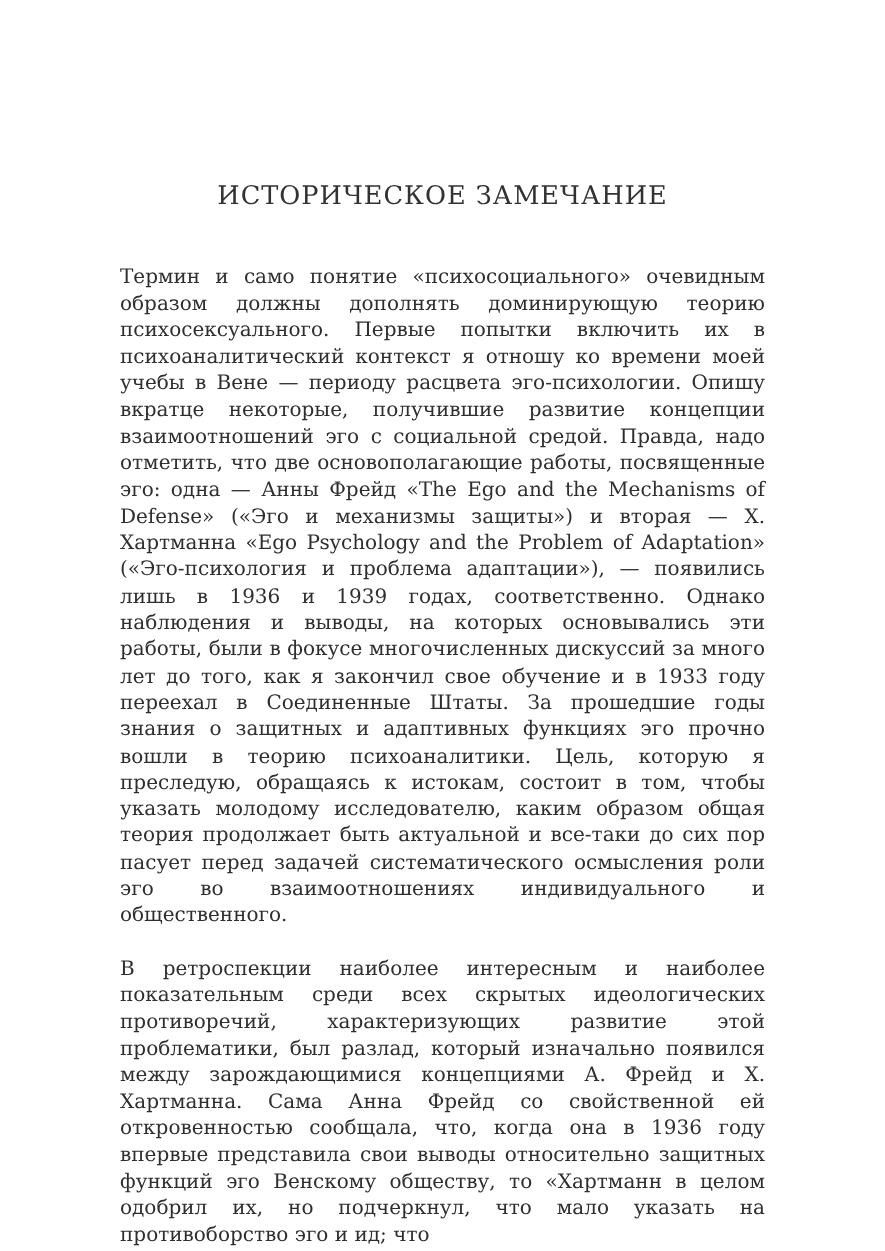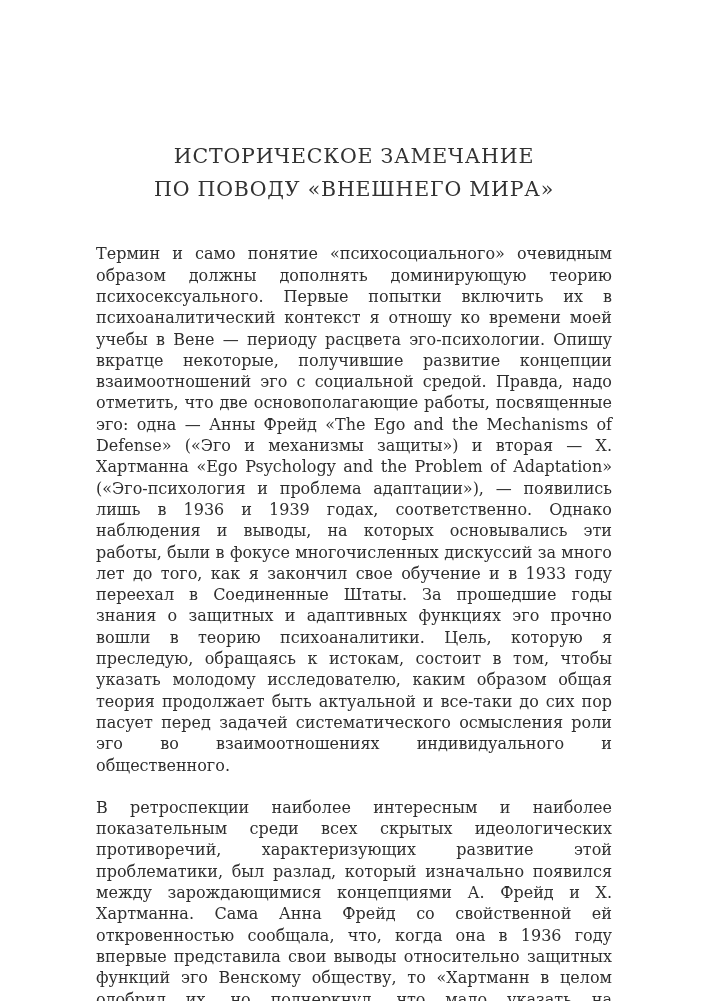--- a/index.html
+++ b/index.html
@@ -42,21 +42,20 @@
   .run-italic {
   }
 </style>
 </head>
 <body>
 
 <div class="page">
 
   <h1 class="chapter-title">
     <span>ИСТОРИЧЕСКОЕ ЗАМЕЧАНИЕ</span><br>
-    <span>ПО ПОВОДУ «ВНЕШНЕГО МИРА»</span>
   </h1>
 
   <div class="body-text">
 
     <p class="para"><span>Термин и само понятие «психосоциального» очевидным образом должны дополнять доминирующую теорию психосексуального. Первые попытки включить их в психоаналитический контекст я отношу ко времени моей учебы в Вене — периоду расцвета эго-психологии. Опишу вкратце некоторые, получившие развитие концепции взаимоотношений эго с социальной средой. Правда, надо отметить, что две основополагающие работы, посвященные эго: одна — Анны Фрейд «The Ego and the Mechanisms of Defense» («Эго и механизмы защиты») и вторая — Х. Хартманна «Ego Psychology and the Problem of Adaptation» («Эго-психология и проблема адаптации»), — появились лишь в 1936 и 1939 годах, соответственно. Однако наблюдения и выводы, на которых основывались эти работы, были в фокусе многочисленных дискуссий за много лет до того, как я закончил свое обучение и в 1933 году переехал в Соединенные Штаты. За прошедшие годы знания о защитных и адаптивных функциях эго прочно вошли в теорию психоаналитики. Цель, которую я преследую, обращаясь к истокам, состоит в том, чтобы указать молодому исследователю, каким образом общая теория продолжает быть актуальной и все-таки до сих пор пасует перед задачей систематического осмысления роли эго во взаимоотношениях </span><span class="run-italic">индивидуального</span><span> и </span><span class="run-italic">общественного</span><span>.</span></p>
 
     <p class="para"><span>В ретроспекции наиболее интересным и наиболее показательным среди всех скрытых идеологических противоречий, характеризующих развитие этой проблематики, был разлад, который изначально появился между зарождающимися концепциями А. Фрейд и Х. Хартманна. Сама Анна Фрейд со свойственной ей откровенностью сообщала, что, когда она в 1936 году впервые представила свои выводы относительно защитных функций эго Венскому обществу, то «Хартманн в целом одобрил их, но подчеркнул, что мало указать на противоборство эго и ид; что</span></p>
 
   </div>
 

